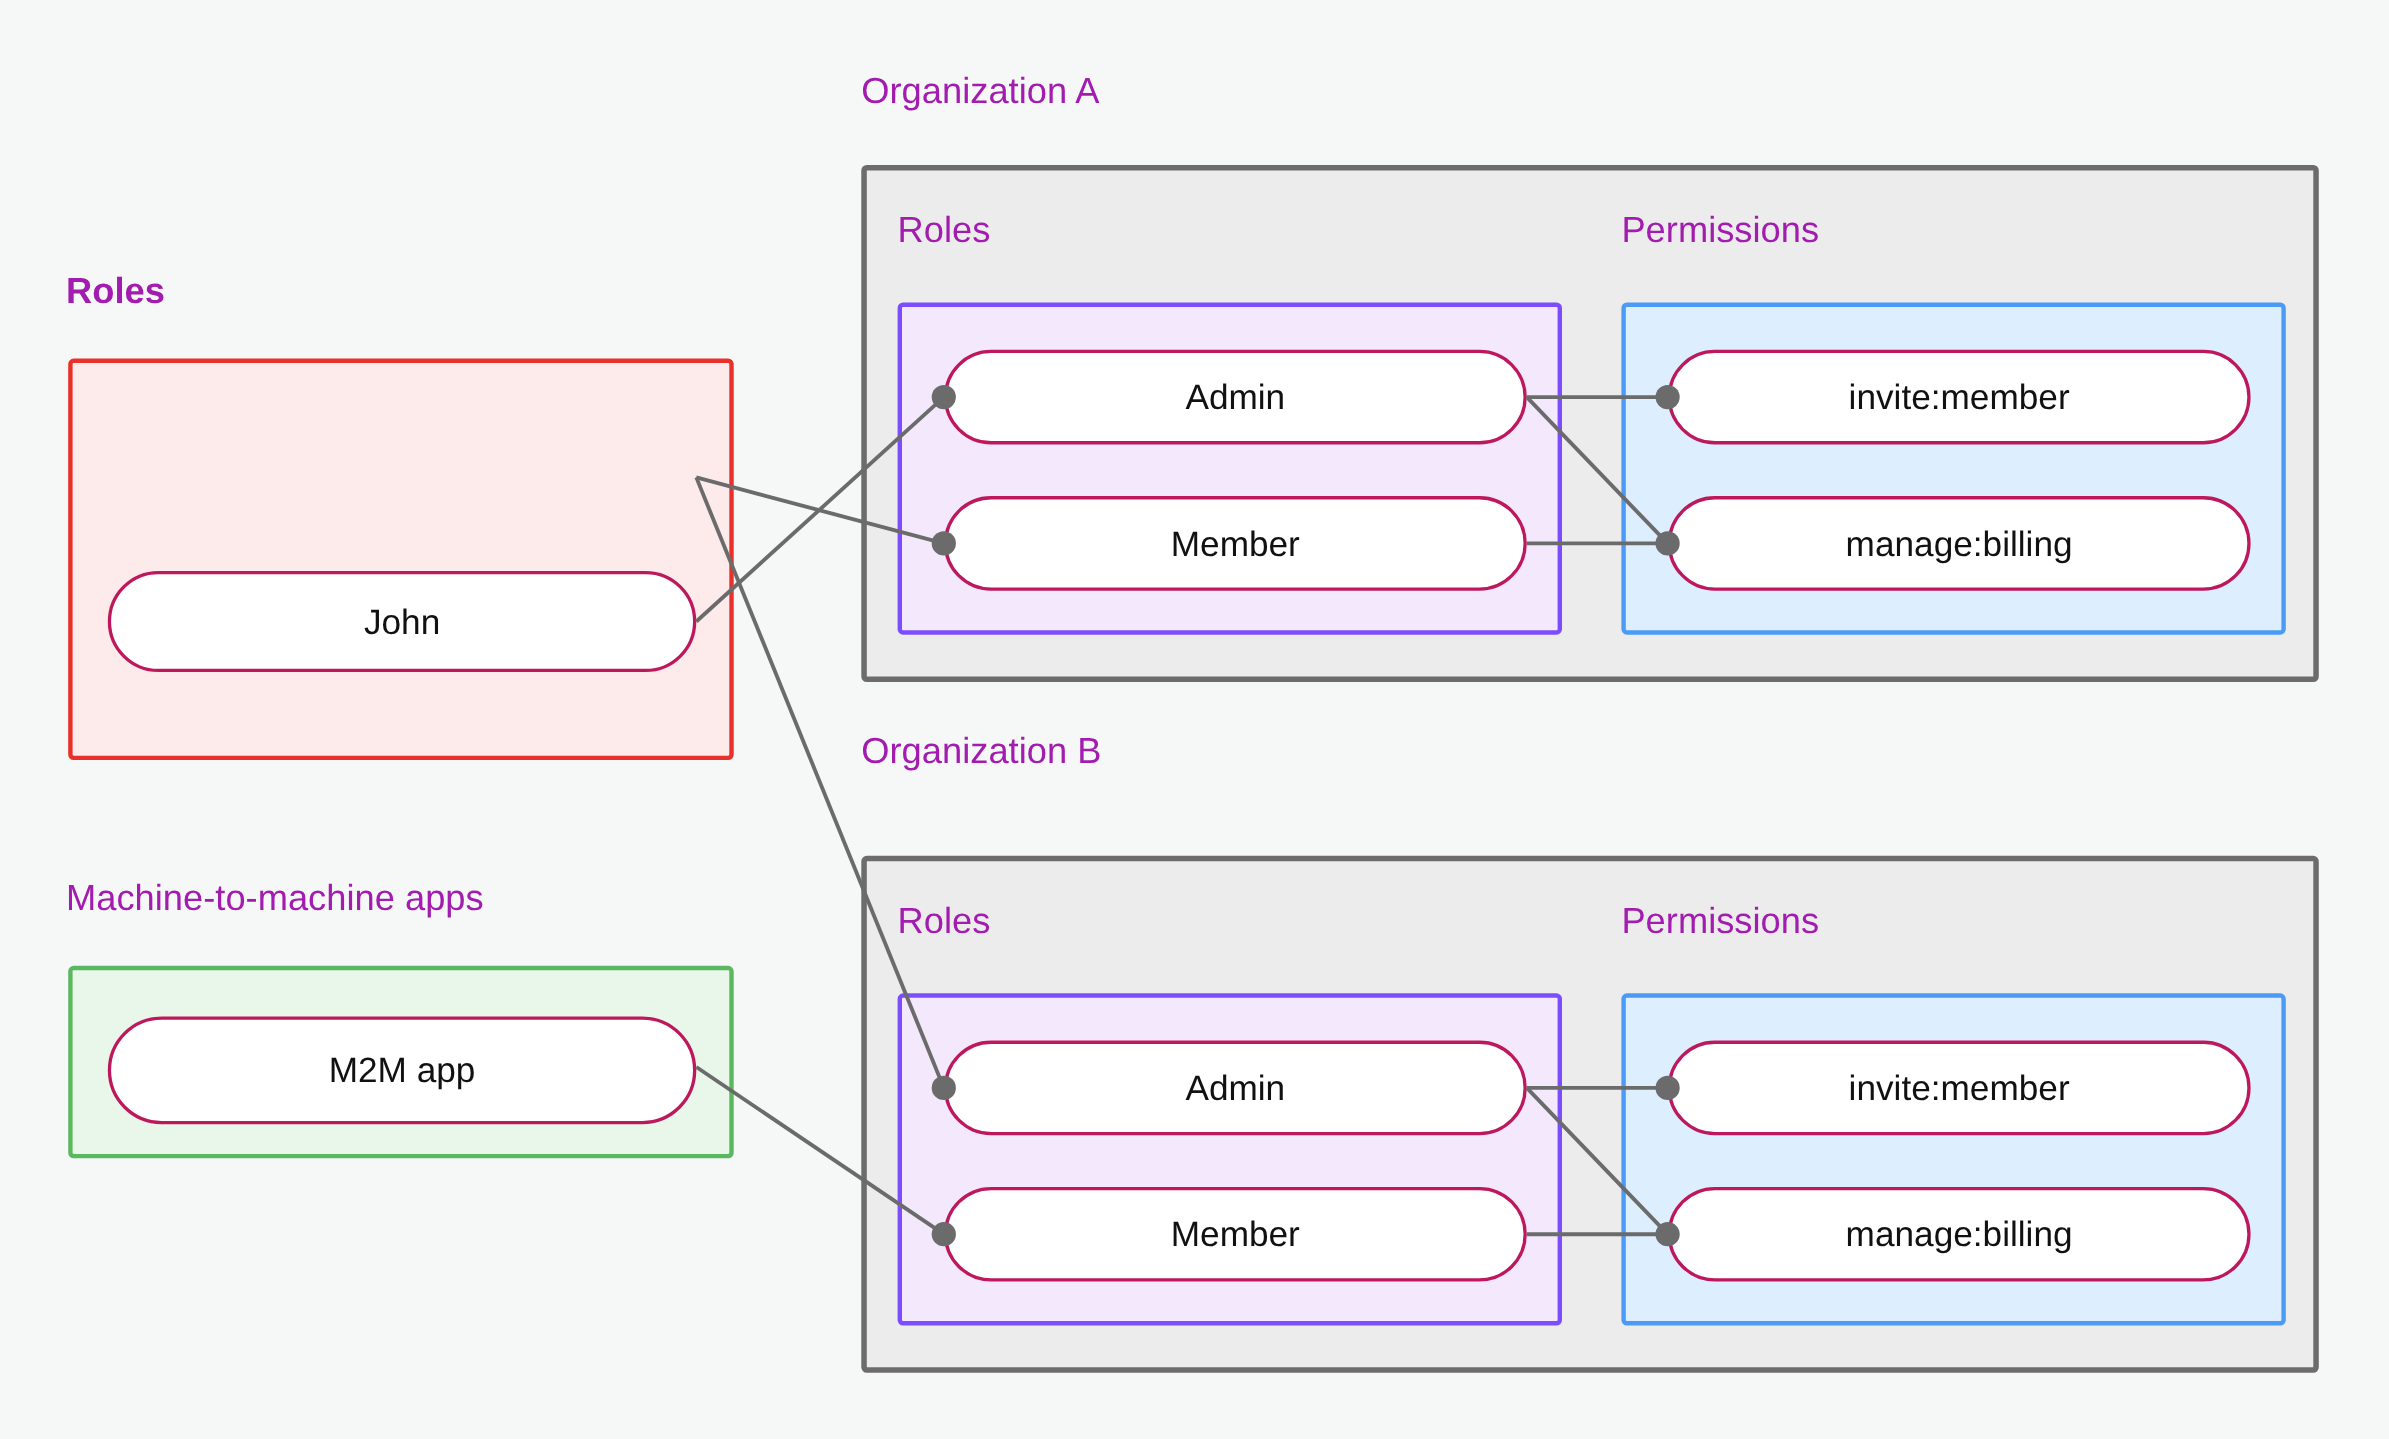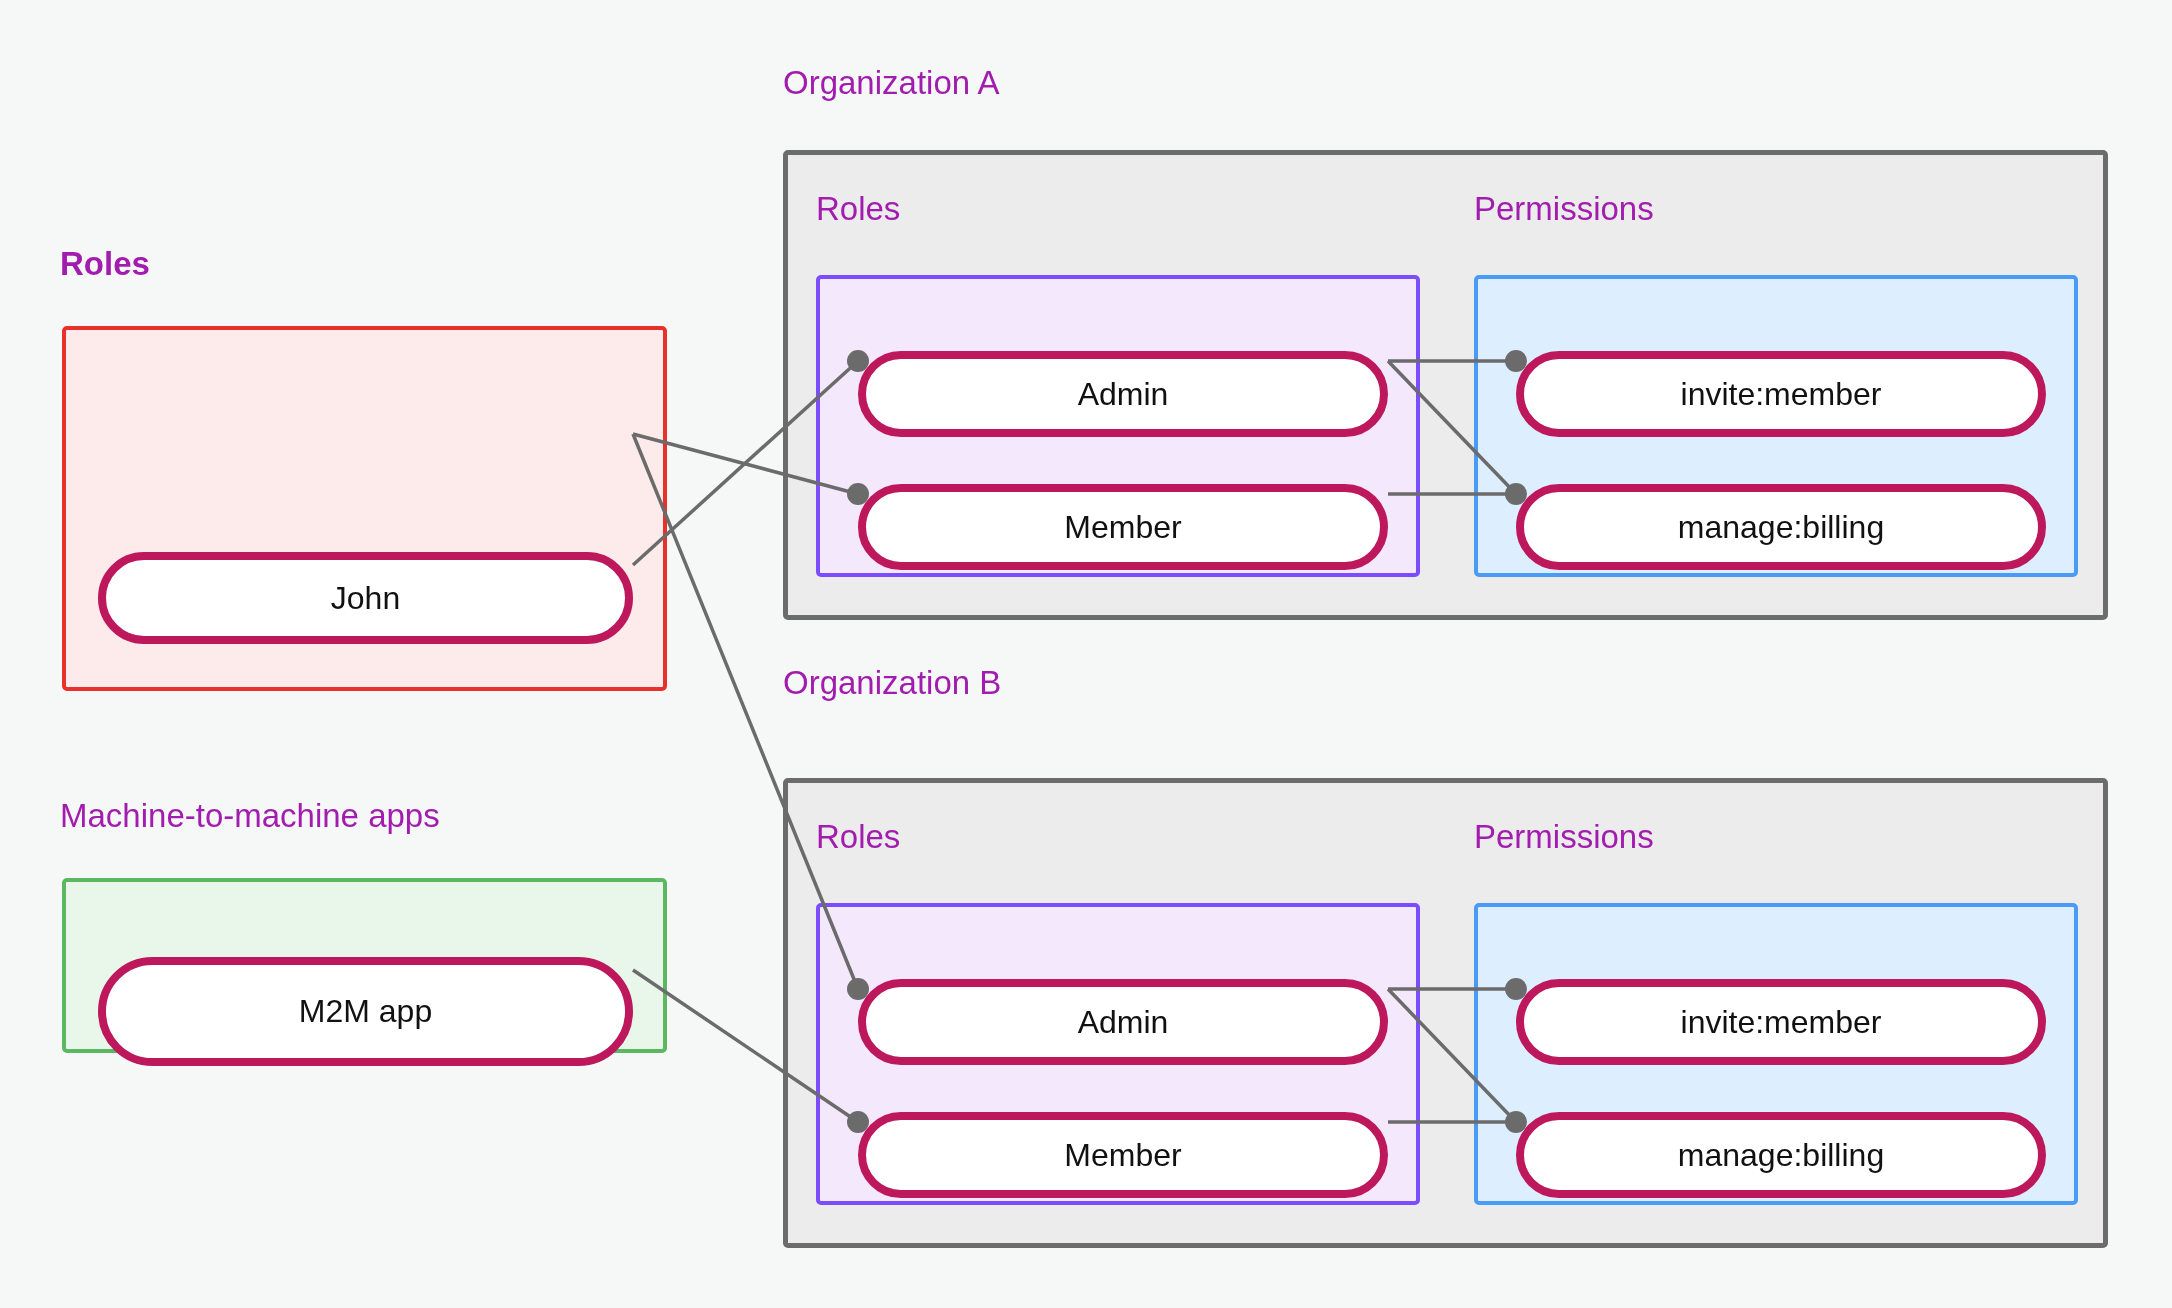--- a/index.html
+++ b/index.html
@@ -87,35 +87,34 @@
   .lbl-orgB  { left: 783px; top: 664px; }
   .lbl-rolesA { left: 816px; top: 190px; }
   .lbl-permsA { left: 1474px; top: 190px; }
   .lbl-rolesB { left: 816px; top: 818px; }
   .lbl-permsB { left: 1474px; top: 818px; }
 
   
   .pill {
     position: absolute;
     background: #ffffff;
-    border: 8px solid #be185d;
+    border: 3px solid #be185d;
     border-radius: 200px;
     display: flex;
     align-items: center;
     justify-content: center;
     font-size: 32px;
     color: #111111;
     z-index: 4;
     white-space: nowrap;
-    margin-top: 33px;
   }
   .pill-user { left: 98px; width: 535px; height: 92px; }
   .pill-u0 { top: 388px; }
   .pill-u1 { top: 519px; text-align: center; }
-  .pill-m0 { left: 98px; top: 924px; width: 535px; height: 109px; }
+  .pill-m0 { left: 98px; top: 924px; width: 535px; height: 98px; }
 
   .pill-node { width: 530px; height: 86px; }
   .pill-rA0 { left: 858px;  top: 318px; }
   .pill-rA1 { left: 858px;  top: 451px; }
   .pill-pA0 { left: 1516px; top: 318px; }
   .pill-pA1 { left: 1516px; top: 451px; }
   .pill-rB0 { left: 858px;  top: 946px; }
   .pill-rB1 { left: 858px;  top: 1079px; }
   .pill-pB0 { left: 1516px; top: 946px; }
   .pill-pB1 { left: 1516px; top: 1079px; }

